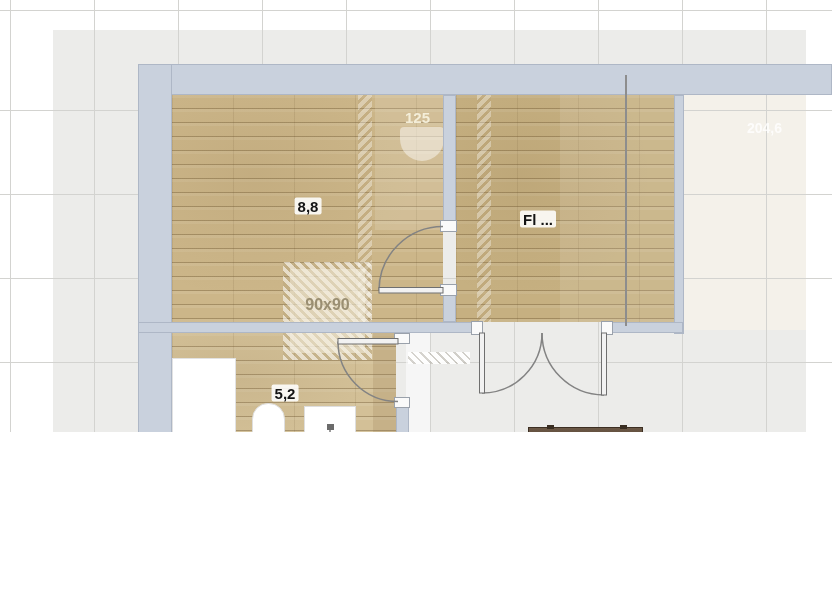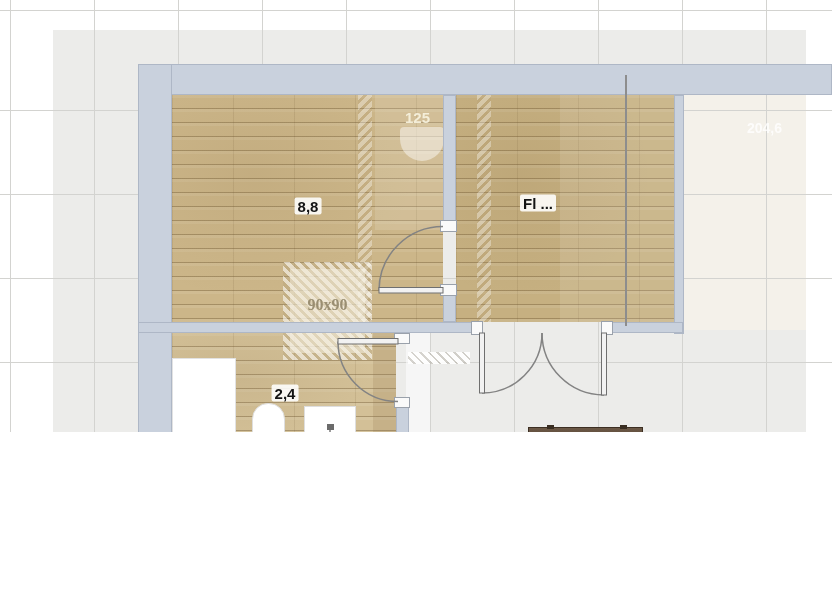--- a/index.html
+++ b/index.html
@@ -84,21 +84,21 @@
   <div class="abs wood wood-light" style="left:172px;top:333px;width:224px;height:123px;"></div>
 
   <div class="abs" style="left:375px;top:95px;width:68px;height:135px;background:rgba(255,255,255,0.12);"></div>
   <div class="abs" style="left:560px;top:95px;width:114px;height:227px;background:rgba(255,255,255,0.10);"></div>
   <div class="abs hatch-on-wood" style="left:358px;top:95px;width:14px;height:227px;opacity:.6;"></div>
   <div class="abs hatch-on-wood" style="left:477px;top:95px;width:14px;height:227px;opacity:.6;"></div>
   <div class="abs" style="left:373px;top:333px;width:23px;height:123px;background:rgba(140,110,70,0.18);"></div>
 
   <div class="abs" style="left:400px;top:127px;width:44px;height:34px;background:rgba(255,255,255,0.45);border-radius:4px 4px 22px 22px;"></div>
   <div class="faint" style="left:405px;top:109px;font-size:15px;color:rgba(246,240,220,0.95);">125</div>
-  <div class="abs ghost-box" style="left:283px;top:262px;width:89px;height:98px;font-family:Liberation Serif, serif;">
+  <div class="abs ghost-box" style="left:283px;top:262px;width:89px;height:98px;">
     <div class="ghost-inner"></div>
     <div class="ghost-label">90x90</div>
   </div>
 
   <div class="abs wall" style="left:138px;top:64px;width:694px;height:31px;"></div>
   <div class="abs wall" style="left:138px;top:64px;width:34px;height:402px;"></div>
   <div class="abs wall" style="left:674px;top:95px;width:10px;height:239px;"></div>
   <div class="abs wall" style="left:138px;top:322px;width:339px;height:11px;"></div>
   <div class="abs wall" style="left:607px;top:322px;width:76px;height:11px;"></div>
   <div class="abs wall" style="left:443px;top:95px;width:13px;height:131px;"></div>
@@ -140,18 +140,18 @@
     <path d="M468 523 A57 57 0 0 1 411 466" fill="none" stroke="#838383" stroke-width="1.5"></path>
     <rect x="465" y="466" width="6" height="57" fill="#4e4e4e" stroke="#3c3c3c" stroke-width="1"></rect>
   </svg>
 
   <div class="abs sideboard" style="left:528px;top:427px;width:115px;height:32px;">
     <div class="knob" style="left:18px;"></div>
     <div class="knob" style="left:91px;"></div>
   </div>
 
   <div class="room-chip" style="left:308px;top:206px;">8,8</div>
-  <div class="room-chip" style="left:538px;top:203px;">Fl ...</div>
-  <div class="room-chip" style="left:285px;top:393px;">2,4</div>
+  <div class="room-chip" style="left:538px;top:219px;">Fl ...</div>
+  <div class="room-chip" style="left:285px;top:393px;">5,2</div>
 
   <div class="faint" style="left:747px;top:120px;font-size:14px;color:rgba(255,255,255,0.8);">204,6</div>
 
 </div>
 
 </body></html>

